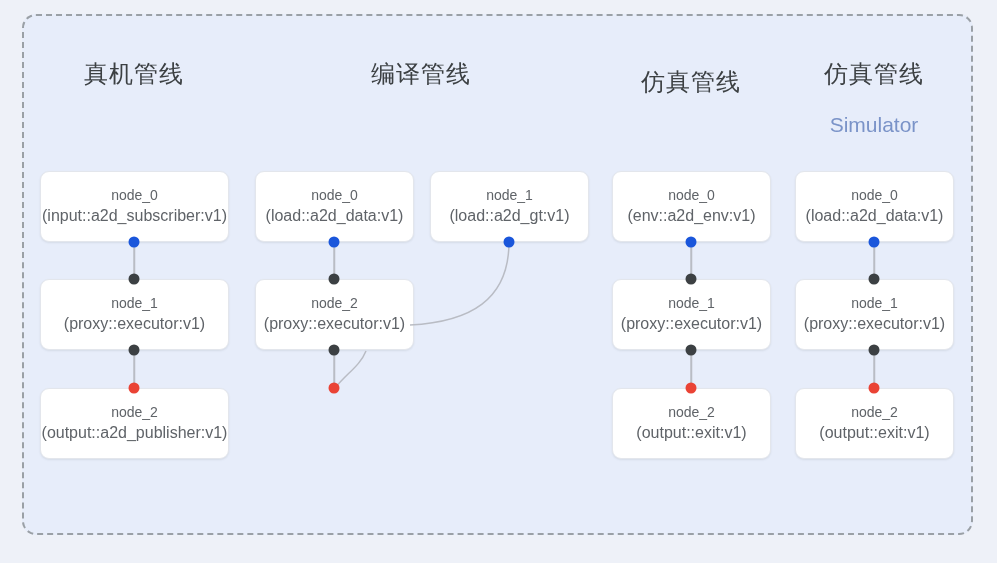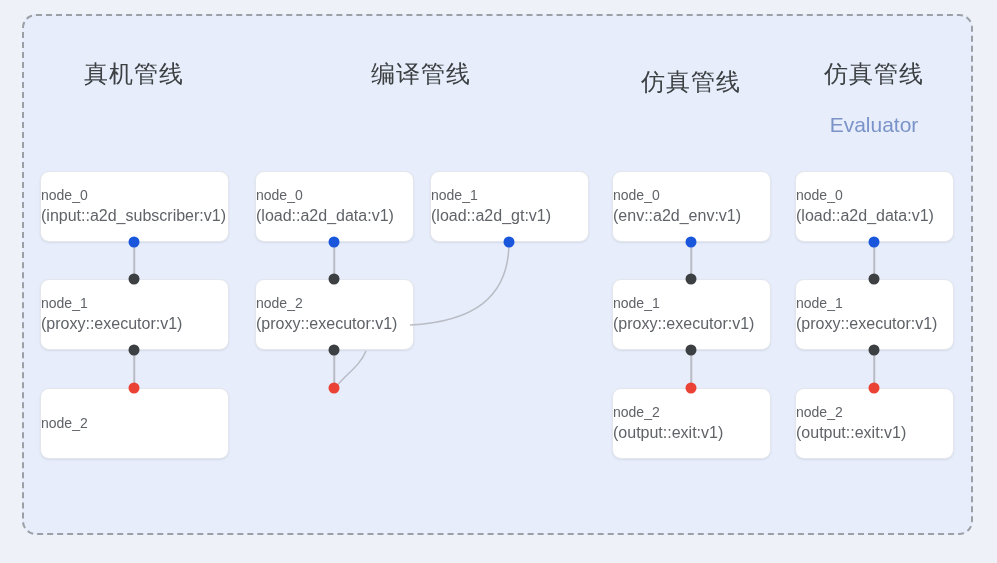--- a/index.html
+++ b/index.html
@@ -57,21 +57,21 @@
   
   .node {
     position: absolute;
     box-sizing: border-box;
     background: #ffffff;
     border: 1px solid #e3e6ec;
     border-radius: 9px;
     box-shadow: 0 1px 2px rgba(60,64,67,0.10);
     display: flex;
     flex-direction: column;
-    align-items: flex-start;
+    align-items: center;
     justify-content: center;
     color: #5f6368;
   }
   .node .nid {
     font-size: 14px;
     line-height: 1.35;
     color: #5f6368;
     white-space: nowrap;
   }
   .node .nspec {
@@ -120,21 +120,21 @@
     <div class="cn">真机管线</div>
   </div>
   <div class="col-head" style="left:311px; top:62px;">
     <div class="cn">编译管线</div>
   </div>
   <div class="col-head" style="left:581px; top:70px;">
     <div class="cn">仿真管线</div>
   </div>
   <div class="col-head" style="left:764px; top:62px;">
     <div class="cn">仿真管线</div>
-    <div class="en">Evaluator</div>
+    <div class="en">Simulator</div>
   </div>
 
   <div class="vlink" style="left:134px; top:242px; height:36px;"></div>
   <div class="vlink" style="left:134px; top:350px; height:37px;"></div>
 
   <div class="vlink" style="left:334px; top:242px; height:36px;"></div>
   <div class="vlink" style="left:334px; top:350px; height:37px;"></div>
 
   <div class="vlink" style="left:691px; top:242px; height:36px;"></div>
   <div class="vlink" style="left:691px; top:350px; height:37px;"></div>
@@ -155,20 +155,21 @@
 
   <div class="node" style="left:40px; top:279px; width:189px; height:71px;">
     <div class="nid">node_1</div>
     <div class="nspec">(proxy::executor:v1)</div>
   </div>
   <div class="port dark" style="left:134px; top:279px;"></div>
   <div class="port dark" style="left:134px; top:350px;"></div>
 
   <div class="node" style="left:40px; top:388px; width:189px; height:71px;">
     <div class="nid">node_2</div>
+    <div class="nspec">(output::a2d_publisher:v1)</div>
   </div>
   <div class="port red" style="left:134px; top:388px;"></div>
 
   <div class="node" style="left:255px; top:171px; width:159px; height:71px;">
     <div class="nid">node_0</div>
     <div class="nspec">(load::a2d_data:v1)</div>
   </div>
   <div class="port blue" style="left:334px; top:242px;"></div>
 
   <div class="node" style="left:430px; top:171px; width:159px; height:71px;">

